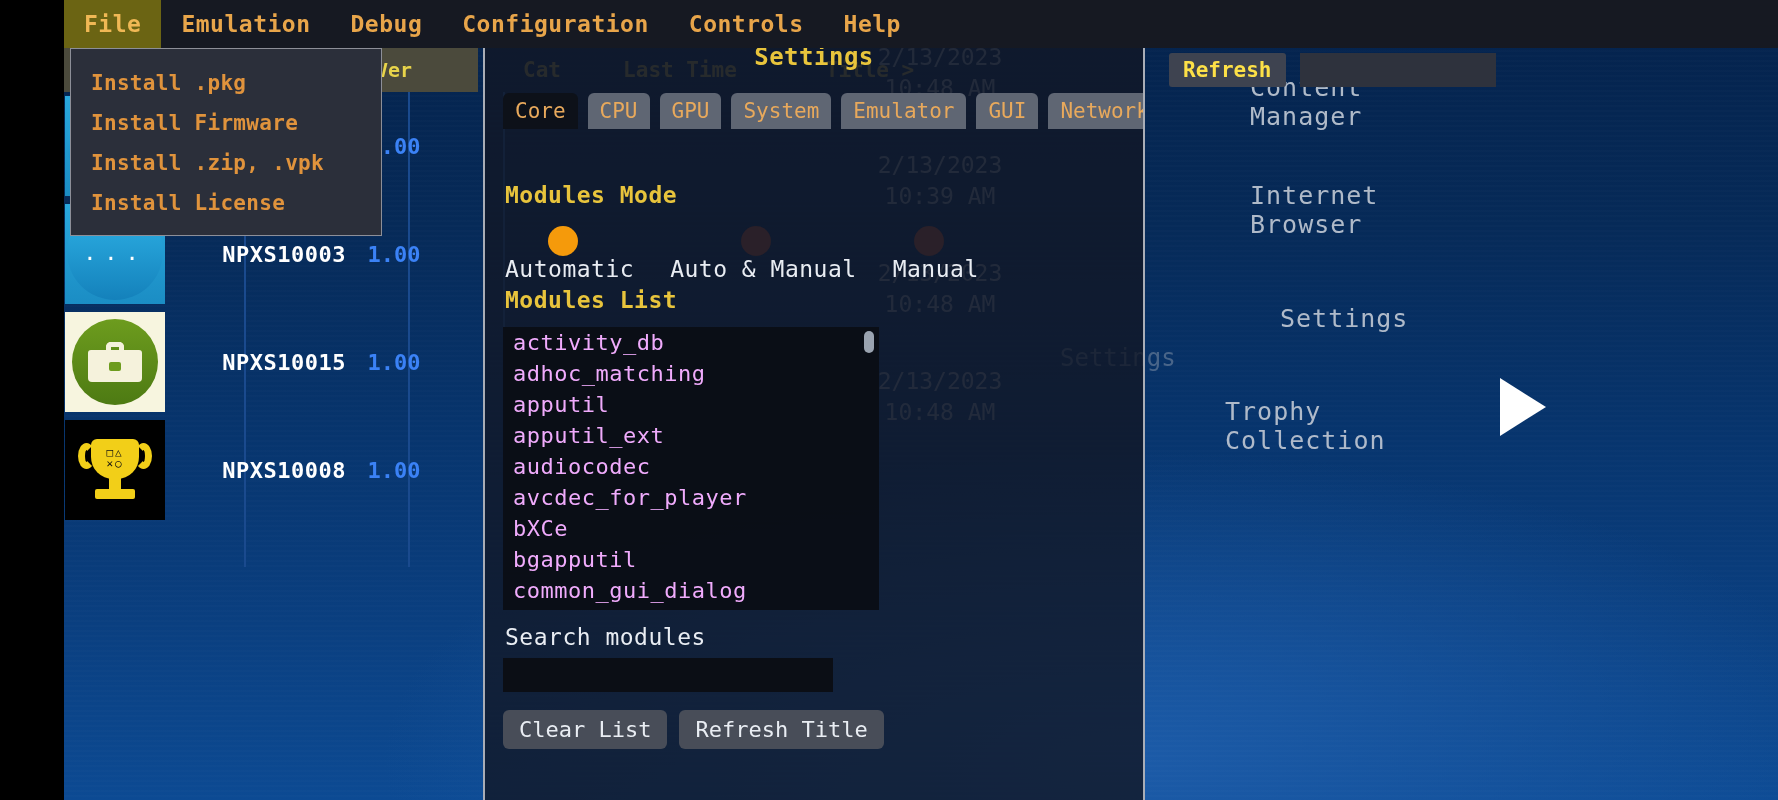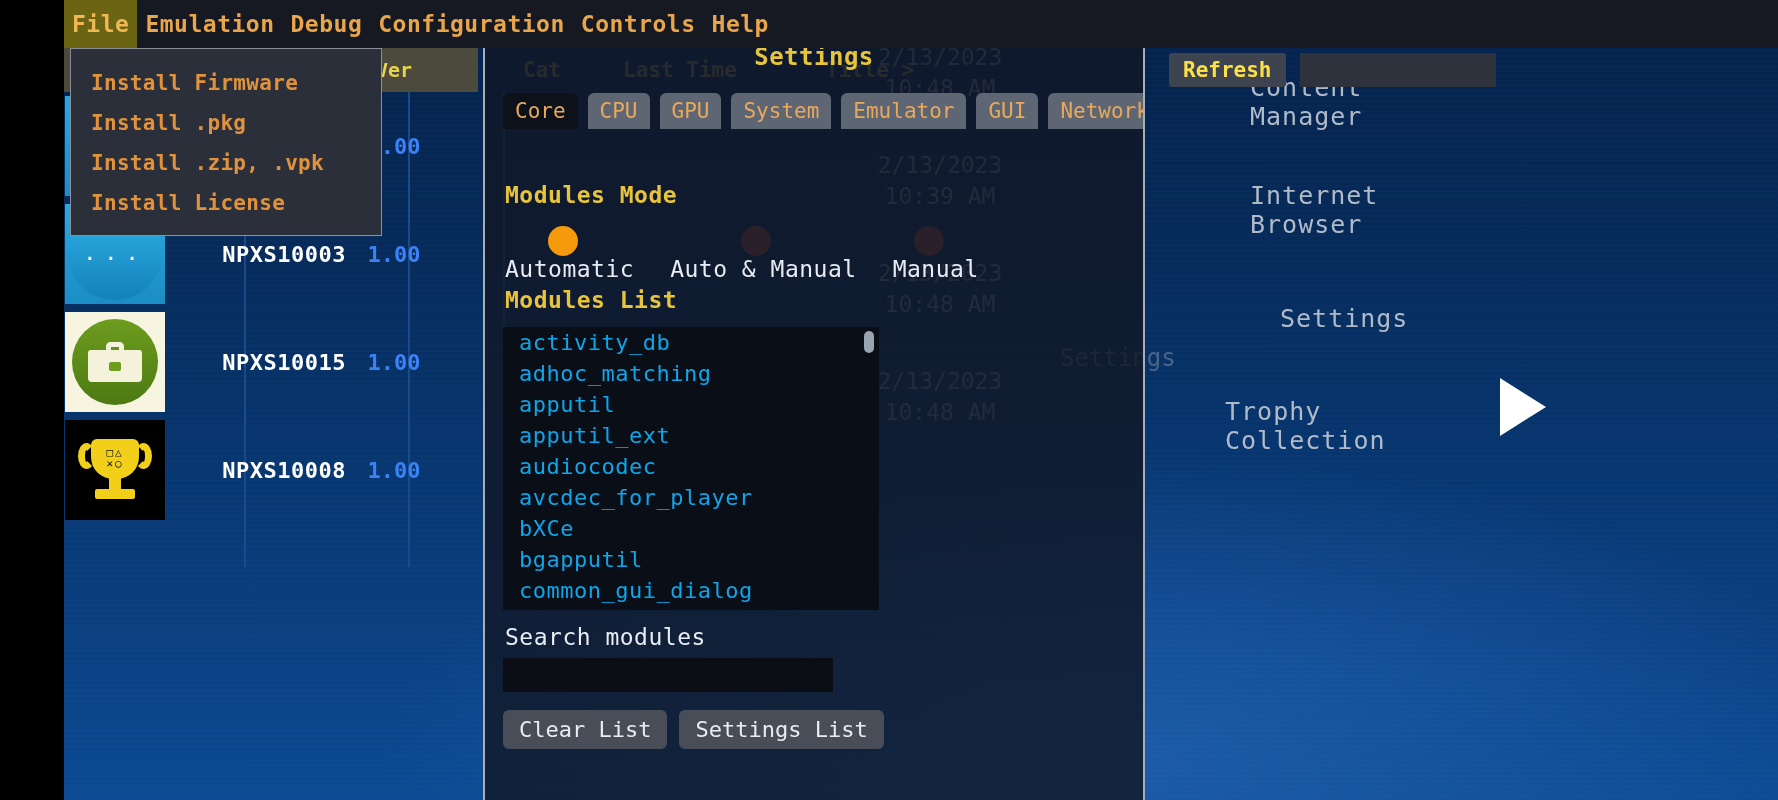--- a/index.html
+++ b/index.html
@@ -28,21 +28,21 @@
     background:repeating-linear-gradient(180deg, rgba(255,255,255,.012) 0 2px, rgba(0,0,0,0) 2px 5px);
     pointer-events:none;
   }
 
   
   .menubar {
     position:absolute; left:64px; top:0; width:1714px; height:48px;
     background:#161922; display:flex; align-items:stretch; z-index:40;
   }
   .menu-item {
-    display:flex; align-items:center; padding:0 8px;
+    display:flex; align-items:center; padding:0 20px;
     color:#e8a54a; font-size:23px; font-weight:bold;
     letter-spacing:.5px; font-family:"DejaVu Sans Mono", monospace;
   }
   .menu-item.active { background:#6b6413; color:#f0b855; }
 
   
   .dropdown {
     position:absolute; left:70px; top:48px; width:312px;
     background:#2b2f3a; border:1px solid #8d8f98;
     z-index:50; padding:14px 0 12px 0;
@@ -222,22 +222,22 @@
     background:#2a2029; margin-right:14px; flex:none;
   }
   .radio.on .dot { background:#f59a0b; }
   .radio .rlbl { color:#e9edf3; font-size:23px; letter-spacing:.5px; white-space:nowrap; }
 
   .modlist {
     position:absolute; top:282px; left:18px; width:376px; height:283px;
     background:rgba(10,13,20,.93); overflow:hidden;
   }
   .mod-item {
-    color:#0ea5e9; font-size:22px; line-height:31px;
-    padding-left:16px; white-space:nowrap; letter-spacing:.5px;
+    color:#f0abfc; font-size:22px; line-height:31px;
+    padding-left:10px; white-space:nowrap; letter-spacing:.5px;
   }
   .mod-scrollbar {
     position:absolute; top:282px; left:378px; width:12px; height:283px;
   }
   .mod-thumb {
     position:absolute; top:4px; left:1px; width:10px; height:22px;
     background:#9aa3b0; border-radius:5px;
   }
 
   .search-label {
@@ -425,38 +425,38 @@
   </div>
   <div class="mod-scrollbar">
     <div class="mod-thumb"></div>
   </div>
 
   <div class="search-label">Search modules</div>
   <div class="search-box"></div>
 
   <div class="btn-row">
     <div class="dlg-btn">Clear List</div>
-    <div class="dlg-btn">Settings List</div>
+    <div class="dlg-btn">Refresh Title</div>
   </div>
 </div>
 
 <div class="set-faint" style="left:1060px; top:344px;">Settings</div>
 
 <div class="menubar">
   <div class="menu-item active">File</div>
   <div class="menu-item">Emulation</div>
   <div class="menu-item">Debug</div>
   <div class="menu-item">Configuration</div>
   <div class="menu-item">Controls</div>
   <div class="menu-item">Help</div>
 </div>
 
 <div class="dropdown">
+  <div class="dd-item">Install .pkg</div>
   <div class="dd-item">Install Firmware</div>
-  <div class="dd-item">Install .pkg</div>
   <div class="dd-item">Install .zip, .vpk</div>
   <div class="dd-item">Install License</div>
 </div>
 
 <div class="letterbox lb-left"></div>
 <div class="letterbox lb-right"></div>
 
 </div>
 
 </body></html>

